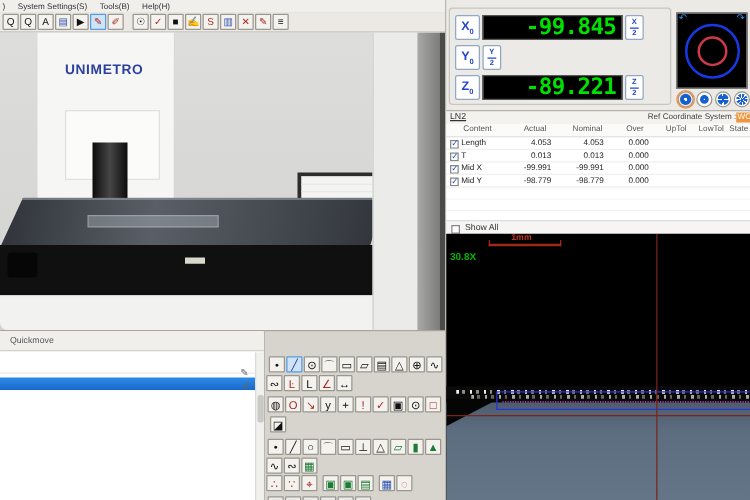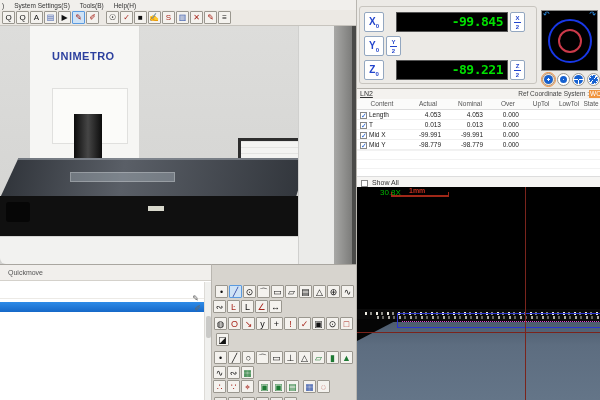--- a/index.html
+++ b/index.html
@@ -82,22 +82,22 @@
 
   
   .right{position:absolute;left:356px;top:0;width:244px;height:400px;background:#eceae6;
          border-left:1px solid #b9b6b0;}
   .dro{position:absolute;left:0;top:0;width:244px;height:88px;}
   .dro-box{position:absolute;left:2px;top:6px;width:178px;height:78px;border:1px solid #c8c5bf;border-radius:3px;}
   .axis{position:absolute;left:7px;height:20px;display:flex;align-items:stretch;}
   .ax-lbl{width:20px;background:#fff;border:1px solid #93a7c0;border-radius:2px;color:#2244cc;
           font-weight:bold;font-size:10px;text-align:center;line-height:18px;cursor:pointer;}
   .ax-lbl sub{font-size:6px;}
-  .lcd{width:112px;margin-left:12px;background:#000;border:1px solid #555;color:#00e000;
-       font-family:"DejaVu Sans Mono",monospace;font-weight:bold;font-size:13px;line-height:18px;
+  .lcd{width:112px;margin-left:2px;background:#000;border:1px solid #555;color:#00e000;
+       font-family:"DejaVu Sans Mono",monospace;font-weight:bold;font-size:18px;line-height:18px;
        text-align:right;padding-right:4px;letter-spacing:-.5px;}
   .half{width:15px;margin-left:2px;background:#fff;border:1px solid #93a7c0;border-radius:2px;
         display:flex;flex-direction:column;align-items:center;justify-content:center;cursor:pointer;}
   .half .l,.half .d{font-size:6px;color:#2244cc;font-weight:bold;line-height:6px;}
   .half .bar{width:7px;height:1px;background:#2244cc;margin:1px 0;}
   .light{position:absolute;left:184px;top:10px;width:57px;height:61px;background:#000;
          border:1px solid #8a8a88;cursor:pointer;}
   .ring-b{position:absolute;left:50%;top:50%;width:44px;height:44px;margin:-22px 0 0 -22px;
           border:2px solid #1838e6;border-radius:50%;}
   .ring-r{position:absolute;left:50%;top:50%;width:24px;height:24px;margin:-12px 0 0 -12px;
@@ -135,21 +135,21 @@
   .cbx{display:inline-block;width:7px;height:7px;border:1px solid #888;background:#fff;
        font-size:7px;line-height:5px;color:#1a58c8;vertical-align:-1px;margin-right:2px;cursor:pointer;}
   .tfill{position:absolute;left:0;top:150px;width:244px;height:26px;background:#fff;
          background-image:linear-gradient(#f2f2f2 1px,transparent 1px);background-size:100% 9px;}
   .showall{position:absolute;left:0;top:176px;width:244px;height:11px;background:#f6f5f3;
            border-top:1px solid #ddd;font-size:7px;color:#333;line-height:11px;padding-left:4px;}
   .showall .cbx{color:transparent;}
 
   
   .cam{position:absolute;left:0;top:187px;width:244px;height:213px;background:#000;overflow:hidden;cursor:crosshair;}
-  .cam-mag{position:absolute;left:3px;top:1px;color:#00b600;font-size:8px;font-weight:normal;margin-left:20px;}
+  .cam-mag{position:absolute;left:3px;top:14px;color:#00b600;font-size:8px;font-weight:bold;}
   .cam-scale-lbl{position:absolute;left:52px;top:0px;color:#c03020;font-size:7px;font-weight:bold;}
   .cam-scale{position:absolute;left:34px;top:5px;width:58px;height:5px;
              border-left:1px solid #a02818;border-right:1px solid #a02818;border-bottom:2px solid #a02818;}
   .cam-edgeband{position:absolute;left:0;top:122px;width:244px;height:13px;background:#0a0a0a;}
   .spk1,.spk2{position:absolute;left:8px;width:236px;height:3px;
         background:repeating-linear-gradient(90deg,rgba(252,250,240,.95) 0 2px,transparent 2px 5px,rgba(250,248,238,.55) 5px 7px,transparent 7px 11px);}
   .spk1{top:3px;} .spk2{top:7px;opacity:.7;left:20px;width:224px;}
   .cam-slate{position:absolute;left:0;top:135px;width:244px;height:78px;
              background:linear-gradient(180deg,#4d5c6e,#5d6d80 30%,#647588);}
   .cam-wedge{position:absolute;left:0;top:132px;width:42px;height:22px;background:#050505;

